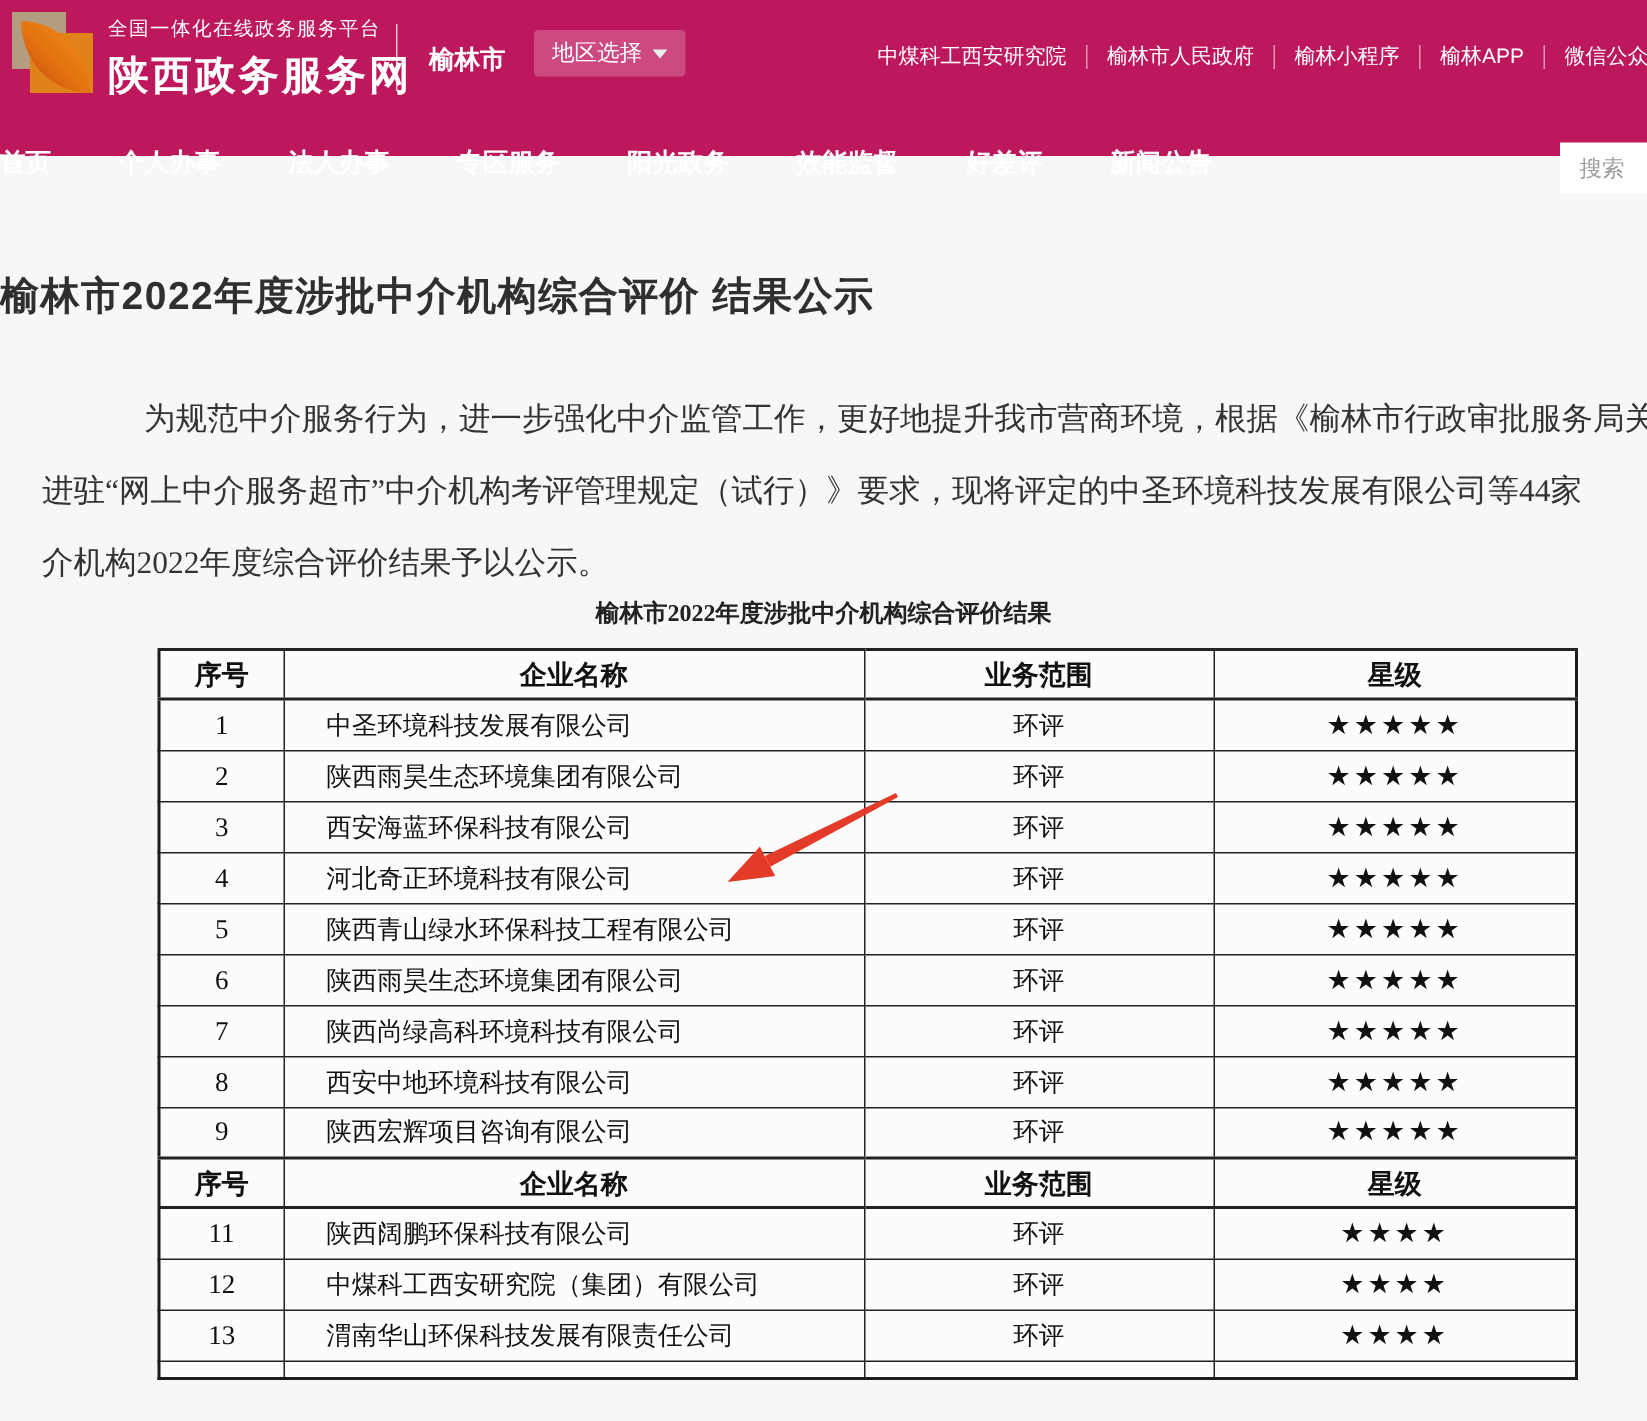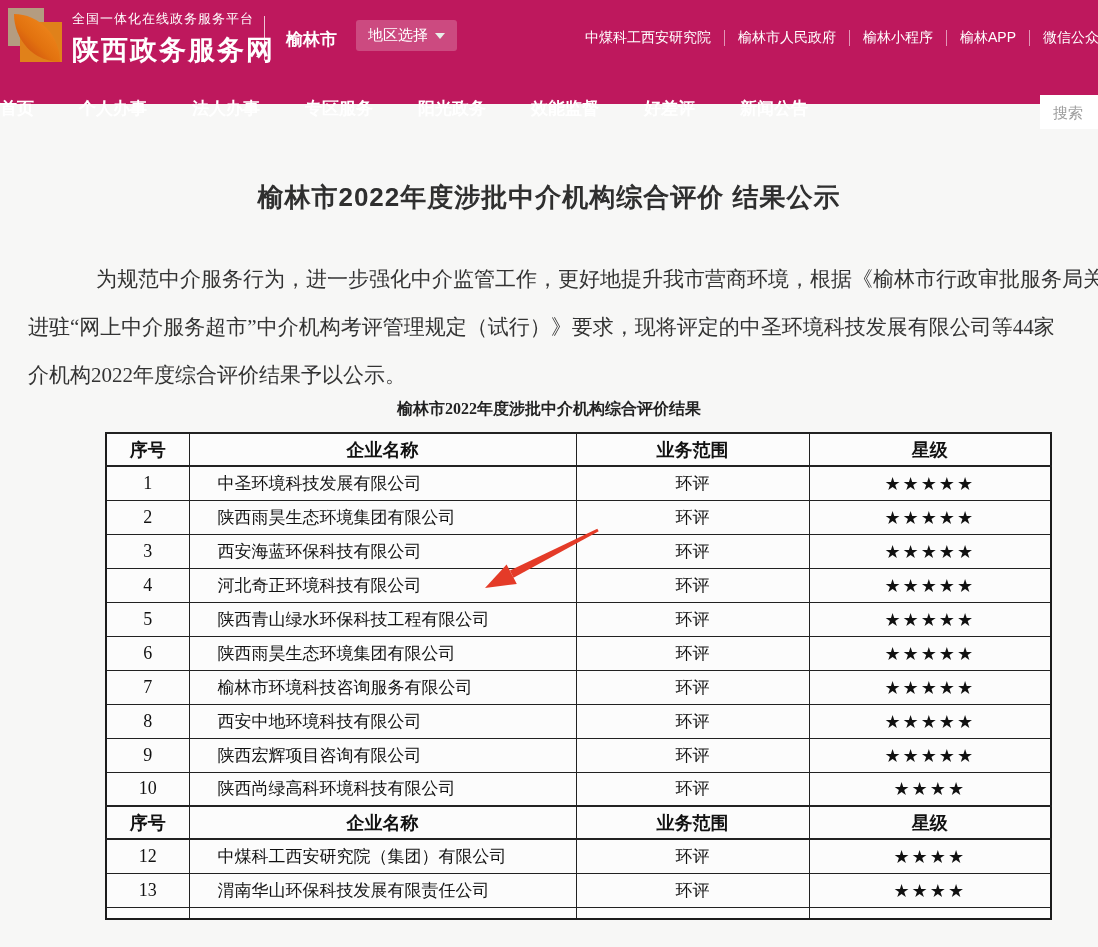--- a/index.html
+++ b/index.html
@@ -30,21 +30,21 @@
 
   
   .main-nav { position:absolute; left:0; top:75px; width:1098px; height:67px; display:flex; align-items:center; }
   .nav-item { font-size:17px; font-weight:600; color:#fff; margin-right:45px; cursor:pointer; white-space:nowrap; }
   .search-box { position:absolute; left:1040px; top:95px; width:130px; height:34px; background:#fff; display:flex; align-items:center; }
   .search-input { border:none; outline:none; width:100%; height:100%; padding-left:13px; font-size:15px; color:#666; background:transparent; }
   .search-input::placeholder { color:#9d9d9d; }
 
   
   .content { position:absolute; left:0; top:142px; width:1098px; height:805px; }
-  .article-title { margin-top:38px; text-align:center; font-size:26px; font-weight:700; color:#2f2f2f;
+  .article-title { margin-top:38px; font-size:26px; font-weight:700; color:#2f2f2f;
     font-family:"Liberation Sans","DejaVu Sans",sans-serif; letter-spacing:1px; }
   .article-body { margin-top:40px; margin-left:28px; width:1160px; color:#333;
     font-family:"Liberation Serif","DejaVu Serif",serif; font-size:21px; }
   .para-line { white-space:nowrap; line-height:48px; height:48px; }
   .para-line.indent { text-indent:68px; }
   .table-caption { text-align:center; font-size:16px; font-weight:700; color:#222;
     font-family:"Liberation Serif","DejaVu Serif",serif; }
 
   
   .results-table { position:absolute; left:105px; top:290px; width:945px; border-collapse:collapse;
@@ -165,49 +165,49 @@
             <td class="c-stars">★★★★★</td>
           </tr>
           <tr>
             <td class="c-no">6</td>
             <td class="c-name">陕西雨昊生态环境集团有限公司</td>
             <td class="c-scope">环评</td>
             <td class="c-stars">★★★★★</td>
           </tr>
           <tr>
             <td class="c-no">7</td>
-            <td class="c-name">榆林市环境科技咨询服务有限公司</td>
+            <td class="c-name">陕西尚绿高科环境科技有限公司</td>
             <td class="c-scope">环评</td>
             <td class="c-stars">★★★★★</td>
           </tr>
           <tr>
             <td class="c-no">8</td>
             <td class="c-name">西安中地环境科技有限公司</td>
             <td class="c-scope">环评</td>
             <td class="c-stars">★★★★★</td>
           </tr>
           <tr>
             <td class="c-no">9</td>
             <td class="c-name">陕西宏辉项目咨询有限公司</td>
             <td class="c-scope">环评</td>
             <td class="c-stars">★★★★★</td>
-          </tr>
-          <tr>
-            <td class="c-no">10</td>
-            <td class="c-name">陕西尚绿高科环境科技有限公司</td>
-            <td class="c-scope">环评</td>
-            <td class="c-stars">★★★★</td>
           </tr>
           <tr class="head-row">
             <th>序号</th>
             <th>企业名称</th>
             <th>业务范围</th>
             <th>星级</th>
           </tr>
           <tr>
+            <td class="c-no">11</td>
+            <td class="c-name">陕西阔鹏环保科技有限公司</td>
+            <td class="c-scope">环评</td>
+            <td class="c-stars">★★★★</td>
+          </tr>
+          <tr>
             <td class="c-no">12</td>
             <td class="c-name">中煤科工西安研究院（集团）有限公司</td>
             <td class="c-scope">环评</td>
             <td class="c-stars">★★★★</td>
           </tr>
           <tr>
             <td class="c-no">13</td>
             <td class="c-name">渭南华山环保科技发展有限责任公司</td>
             <td class="c-scope">环评</td>
             <td class="c-stars">★★★★</td>

